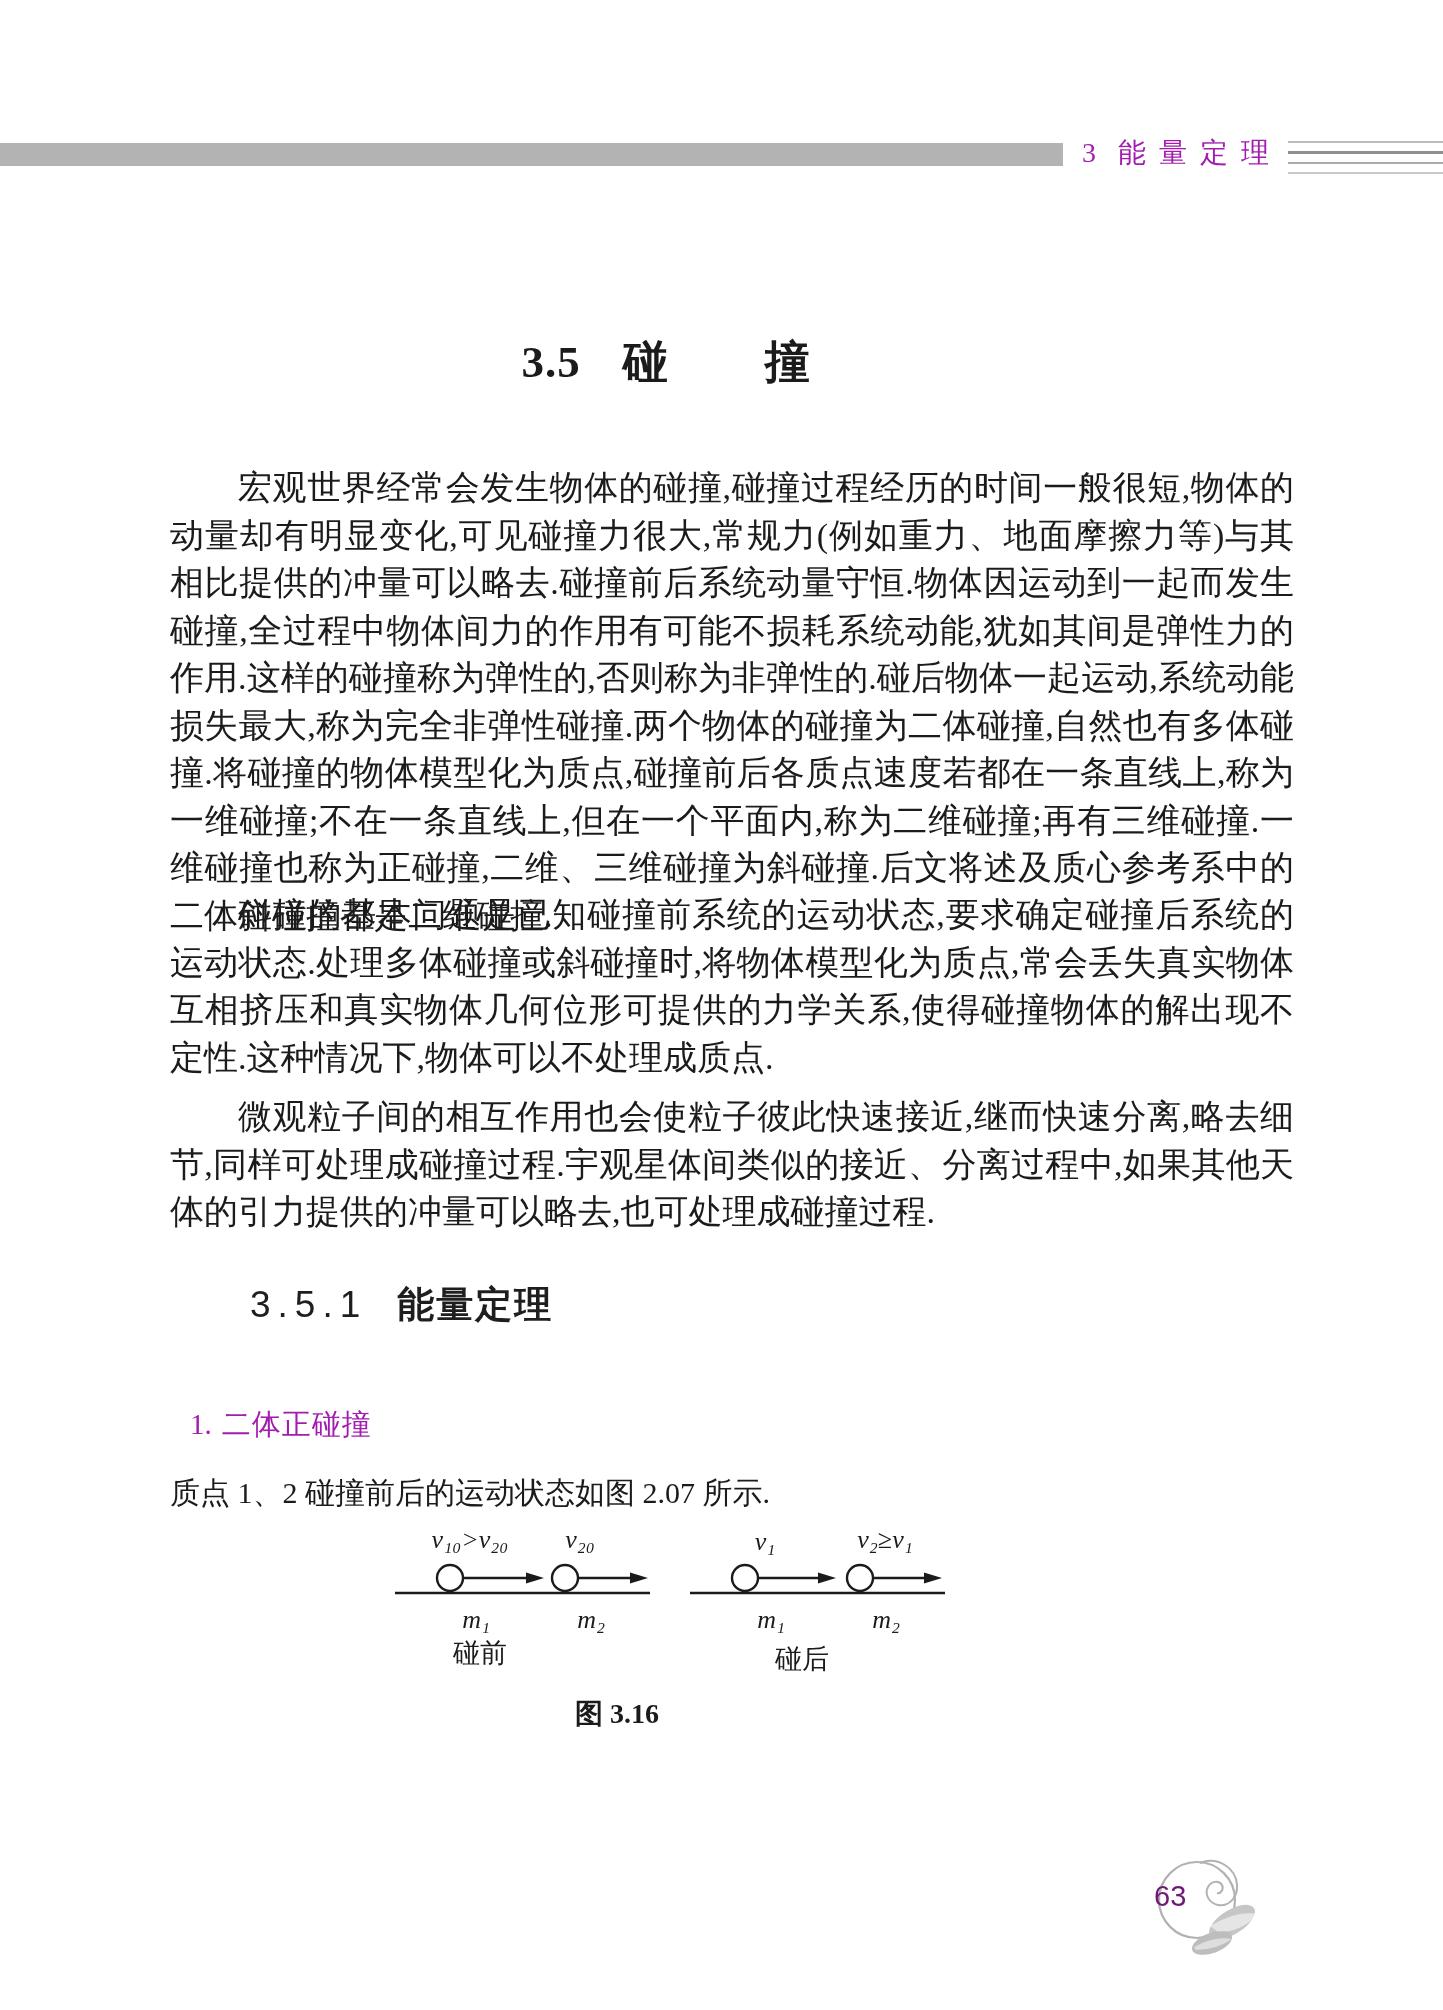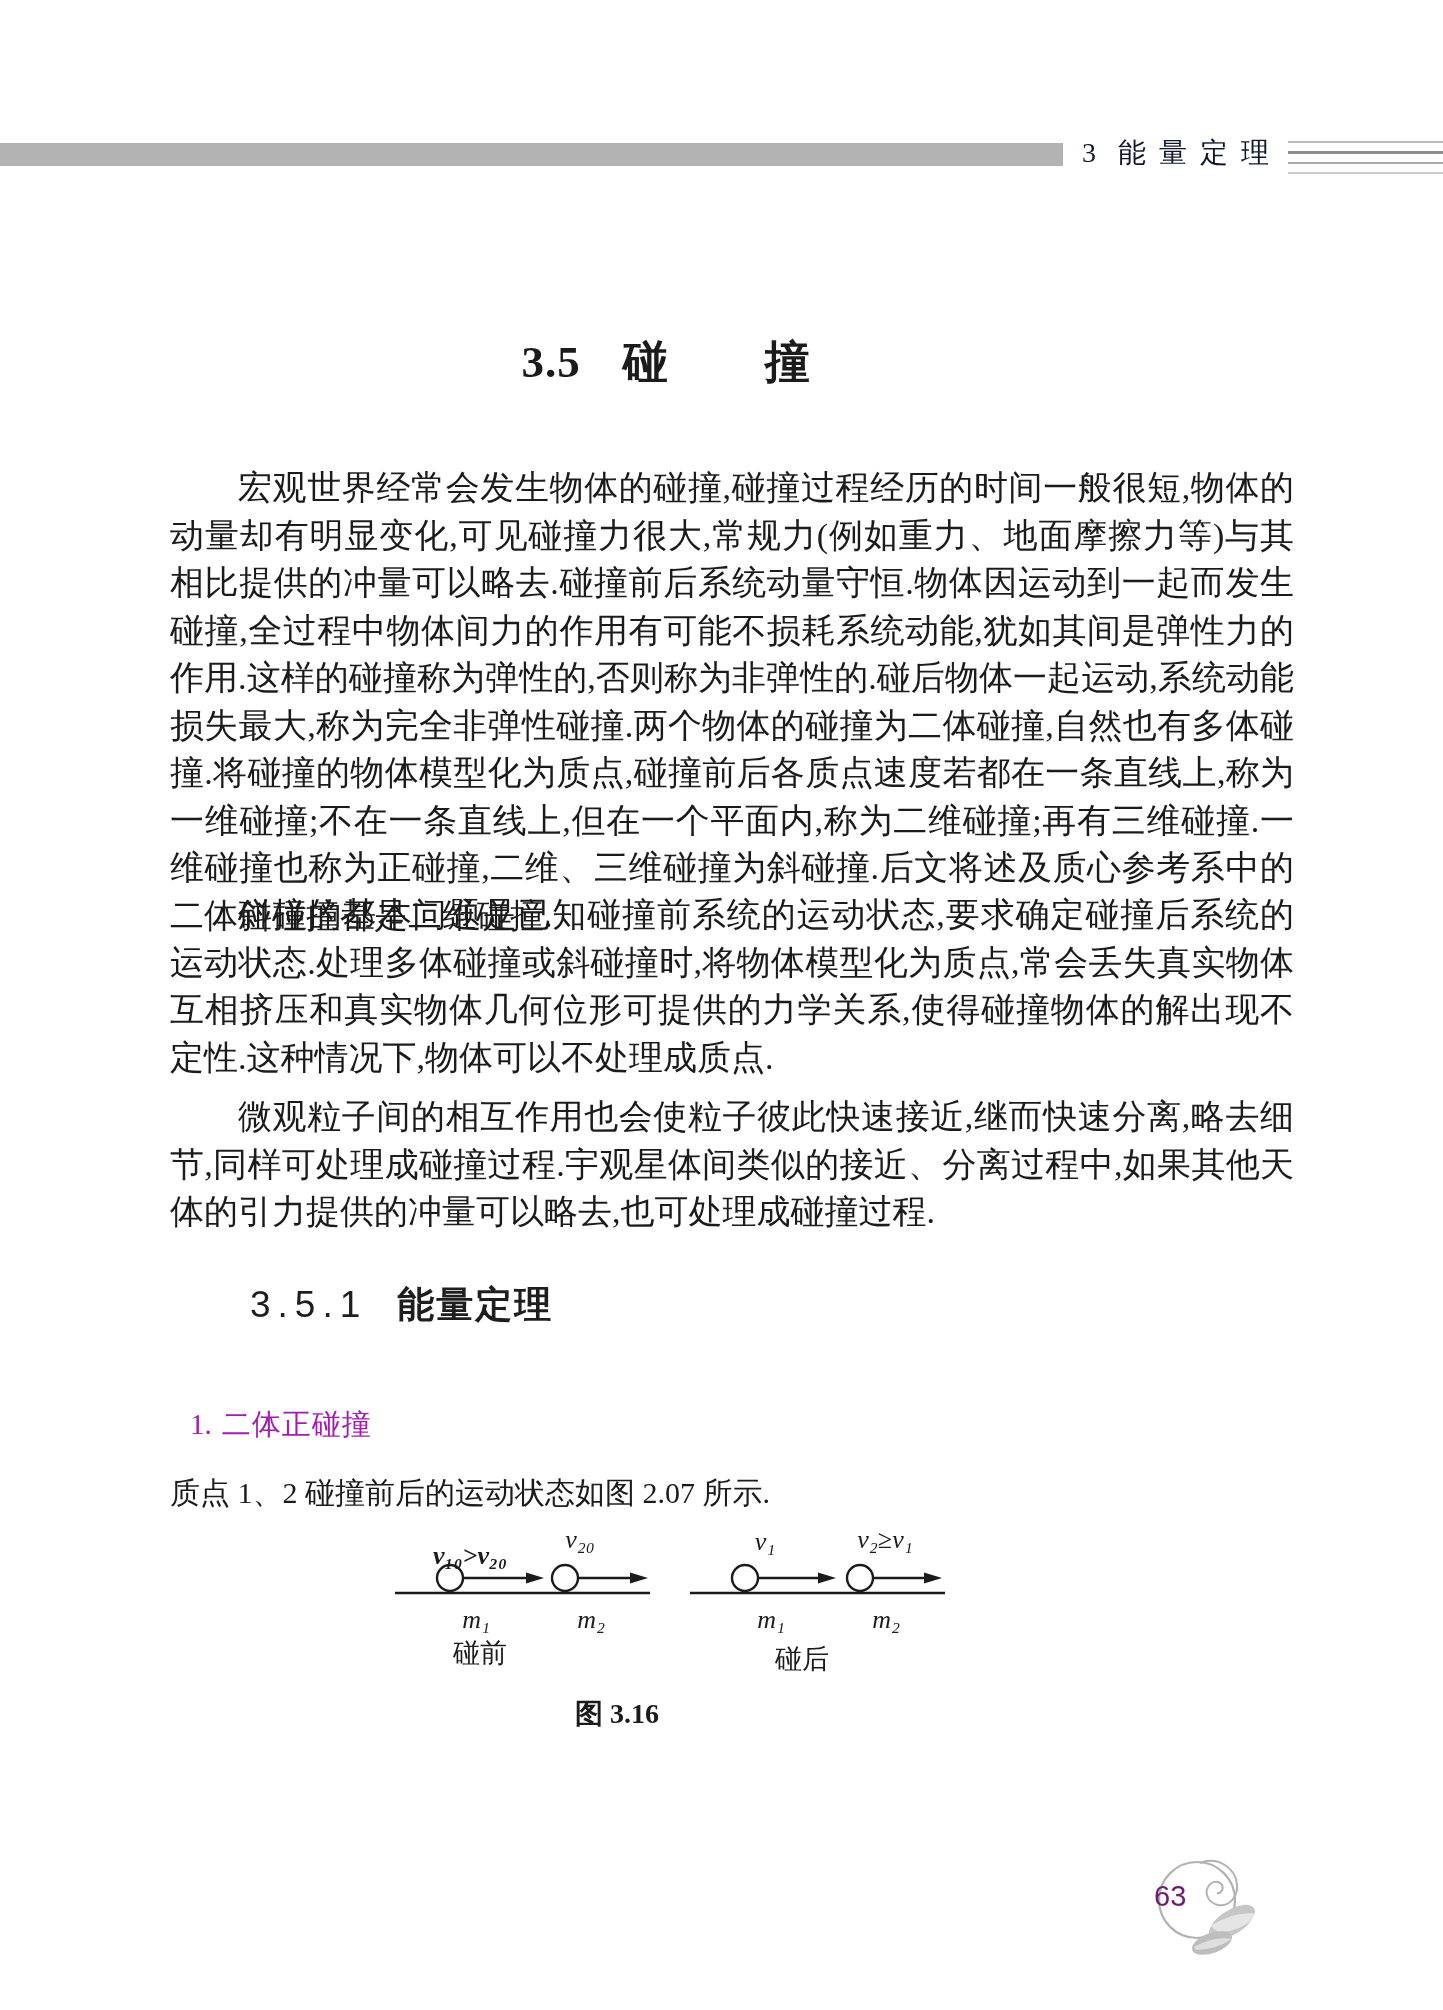--- a/index.html
+++ b/index.html
@@ -12,21 +12,21 @@
   }
   .abs{position:absolute;}
 
   
   .header-bar{
     left:0;top:143px;width:1063px;height:23px;
     background:#b3b3b3;
   }
   .chapter-heading{
     left:1082px;top:134px;width:210px;height:40px;
-    font-size:28px;color:#0f172a;
+    font-size:28px;color:#a21caf;
     white-space:nowrap;
   }
   .chapter-heading .num{letter-spacing:0;margin-right:22px;}
   .chapter-heading .ttl{letter-spacing:13px;}
   .rule{left:1288px;width:155px;}
   .rule1{top:141px;height:2px;background:#bcbcbc;}
   .rule2{top:151px;height:3px;background:#8f8f8f;}
   .rule3{top:162px;height:2px;background:#ababab;}
   .rule4{top:172px;height:2px;background:#c9c9c9;}
 
@@ -144,21 +144,21 @@
 
     <line x1="360" y1="80" x2="615" y2="80" stroke="#1b1b1b" stroke-width="2.6"></line>
     <circle cx="415" cy="65" r="13" fill="#ffffff" stroke="#1b1b1b" stroke-width="2.4"></circle>
     <line x1="429" y1="65" x2="492" y2="65" stroke="#1b1b1b" stroke-width="2.6"></line>
     <polygon points="506,65 488,59.5 488,70.5" fill="#1b1b1b"></polygon>
     <circle cx="530" cy="65" r="13" fill="#ffffff" stroke="#1b1b1b" stroke-width="2.4"></circle>
     <line x1="544" y1="65" x2="598" y2="65" stroke="#1b1b1b" stroke-width="2.6"></line>
     <polygon points="612,65 594,59.5 594,70.5" fill="#1b1b1b"></polygon>
   </svg>
 
-  <span class="lbl" style="left:70px;top:28px;width:140px;font-weight:bold;">v₁₀&gt;v₂₀</span>
+  <span class="lbl" style="left:70px;top:12px;width:140px;">v₁₀&gt;v₂₀</span>
   <span class="lbl" style="left:200px;top:12px;width:100px;">v₂₀</span>
   <span class="lbl" style="left:385px;top:14px;width:100px;">v₁</span>
   <span class="lbl" style="left:495px;top:12px;width:120px;">v₂≥v₁</span>
 
   <span class="lbl mass" style="left:80px;width:80px;">m₁</span>
   <span class="lbl mass" style="left:195px;width:80px;">m₂</span>
   <span class="lbl mass" style="left:375px;width:80px;">m₁</span>
   <span class="lbl mass" style="left:490px;width:80px;">m₂</span>
 
   <span class="cap" style="left:90px;top:122px;width:120px;">碰前</span>

